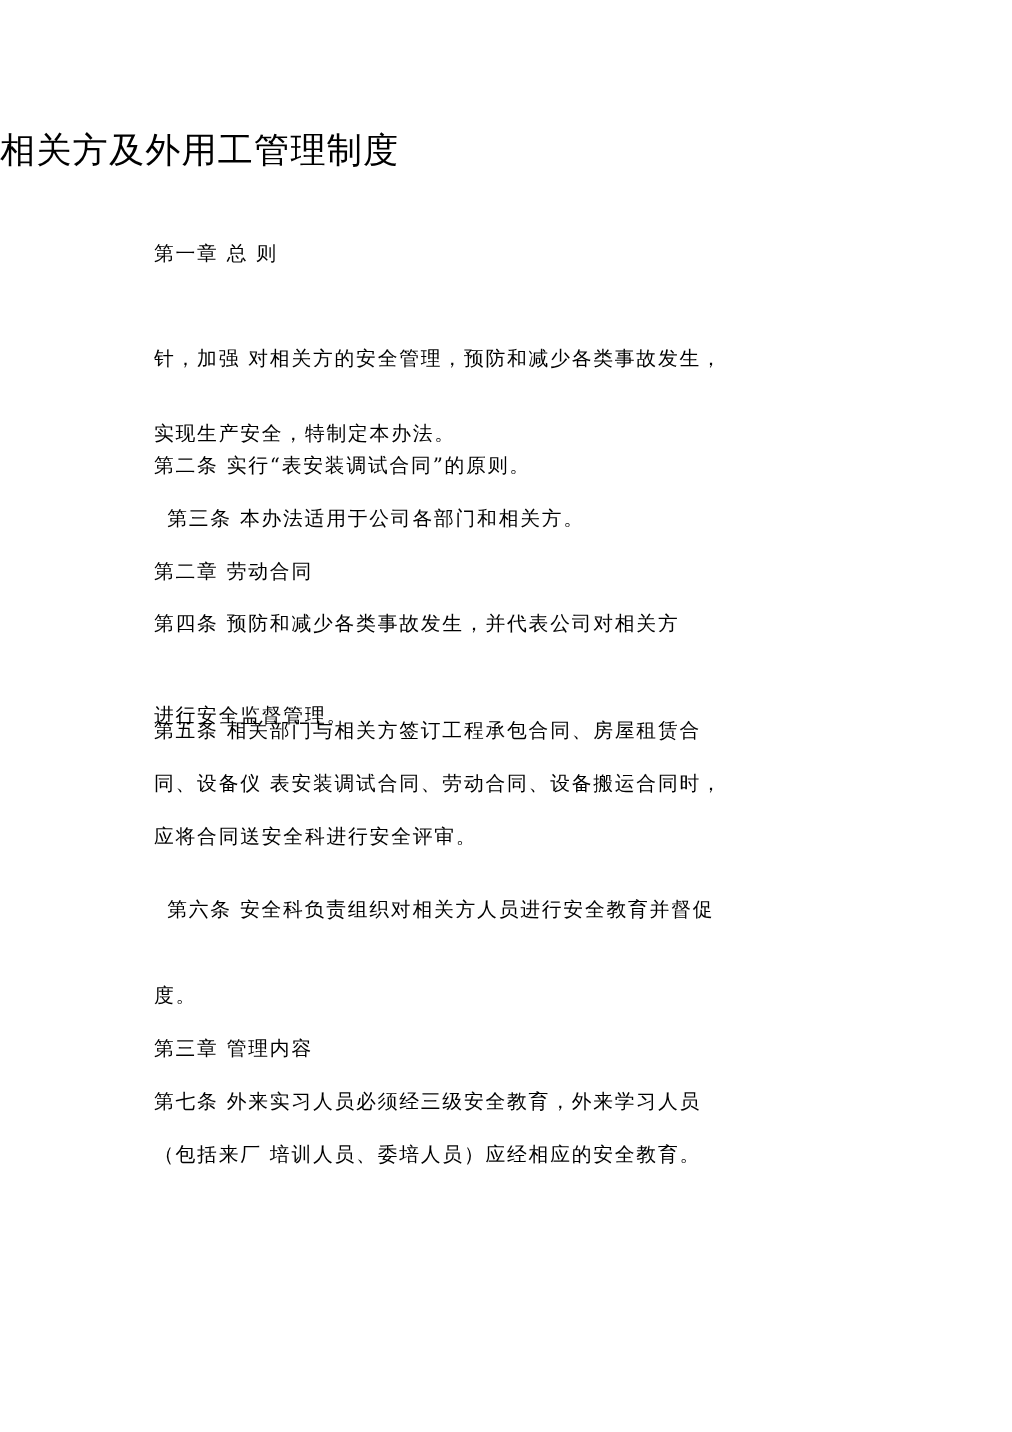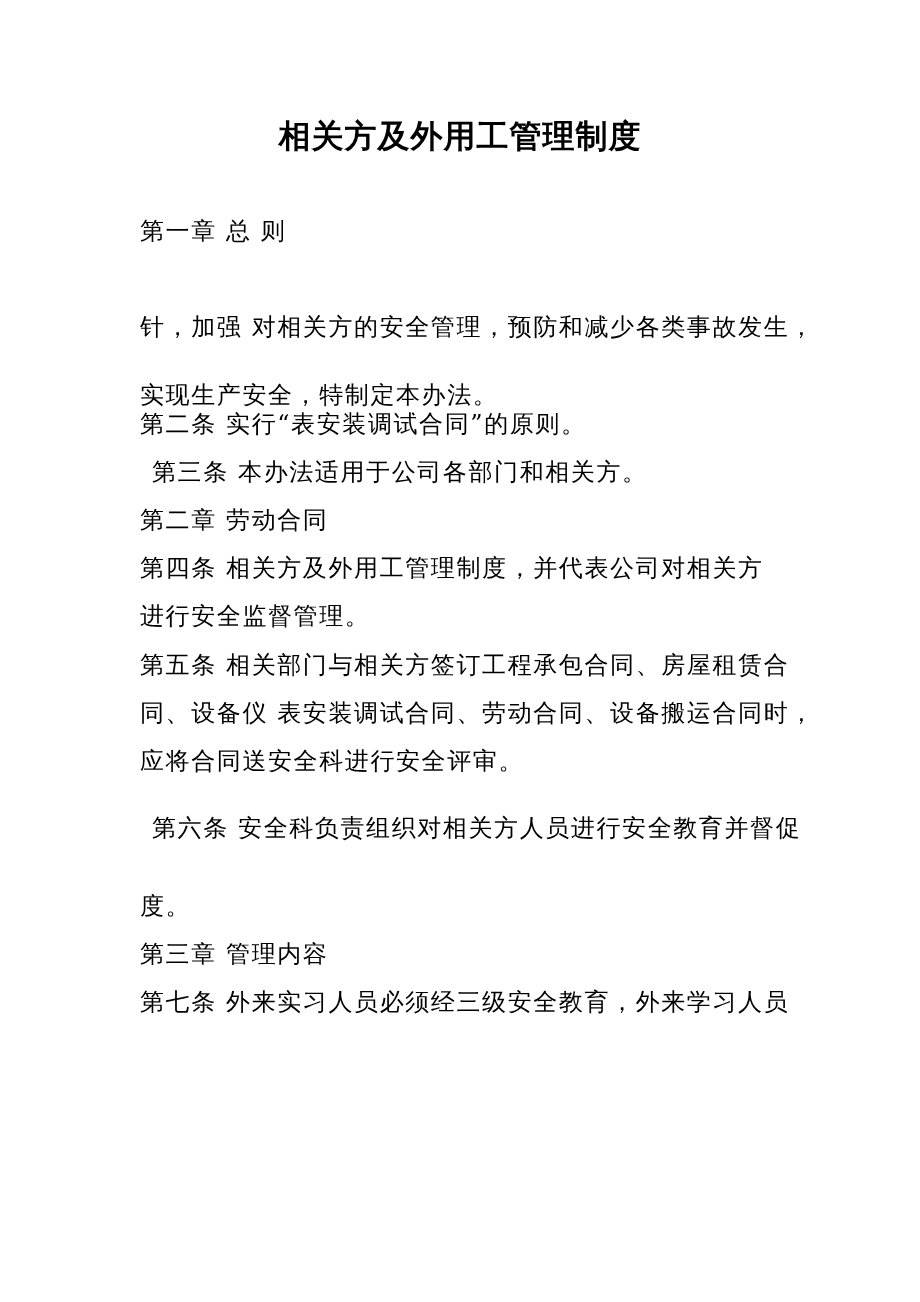--- a/index.html
+++ b/index.html
@@ -21,52 +21,52 @@
     top: 0;
     width: 920px;
     height: 1302px;
     background: #ffffff;
   }
   .title {
     position: absolute;
     left: 0;
     top: 112px;
     width: 920px;
-    text-align: center;
     font-family: "DejaVu Sans", "Liberation Sans", sans-serif;
-    font-weight: bold;
+    font-weight: normal;
     font-size: 32px;
     line-height: 48px;
     letter-spacing: 1px;
   }
   .line {
     position: absolute;
     left: 140px;
     width: 660px;
-    font-size: 24px;
+    font-size: 18px;
     line-height: 30px;
     white-space: nowrap;
     letter-spacing: 1.6px;
   }
   .indent { left: 152px; }
 </style>
 </head>
 <body>
 
 <div class="page">
   <div class="title">相关方及外用工管理制度</div>
 
   <div class="line" style="top:216px">第一章  总  则</div>
   <div class="line" style="top:312px">针，加强 对相关方的安全管理，预防和减少各类事故发生，</div>
   <div class="line" style="top:380px">实现生产安全，特制定本办法。</div>
   <div class="line" style="top:409px">第二条 实行“表安装调试合同”的原则。</div>
   <div class="line indent" style="top:457px">第三条 本办法适用于公司各部门和相关方。</div>
   <div class="line" style="top:505px">第二章 劳动合同</div>
-  <div class="line" style="top:553px">第四条 相关方及外用工管理制度，并代表公司对相关方</div>
-  <div class="line" style="top:601px">进行安全监督管理。</div>
+  <div class="line" style="top:553px">第四条 预防和减少各类事故发生，并代表公司对相关方</div>
+  <div class="line" style="top:636px">进行安全监督管理。</div>
   <div class="line" style="top:650px">第五条 相关部门与相关方签订工程承包合同、房屋租赁合</div>
   <div class="line" style="top:698px">同、设备仪 表安装调试合同、劳动合同、设备搬运合同时，</div>
   <div class="line" style="top:746px">应将合同送安全科进行安全评审。</div>
   <div class="line indent" style="top:813px">第六条 安全科负责组织对相关方人员进行安全教育并督促</div>
   <div class="line" style="top:891px">度。</div>
   <div class="line" style="top:939px">第三章 管理内容</div>
   <div class="line" style="top:987px">第七条 外来实习人员必须经三级安全教育，外来学习人员</div>
+  <div class="line" style="top:1035px">（包括来厂 培训人员、委培人员）应经相应的安全教育。</div>
 </div>
 
 </body></html>

